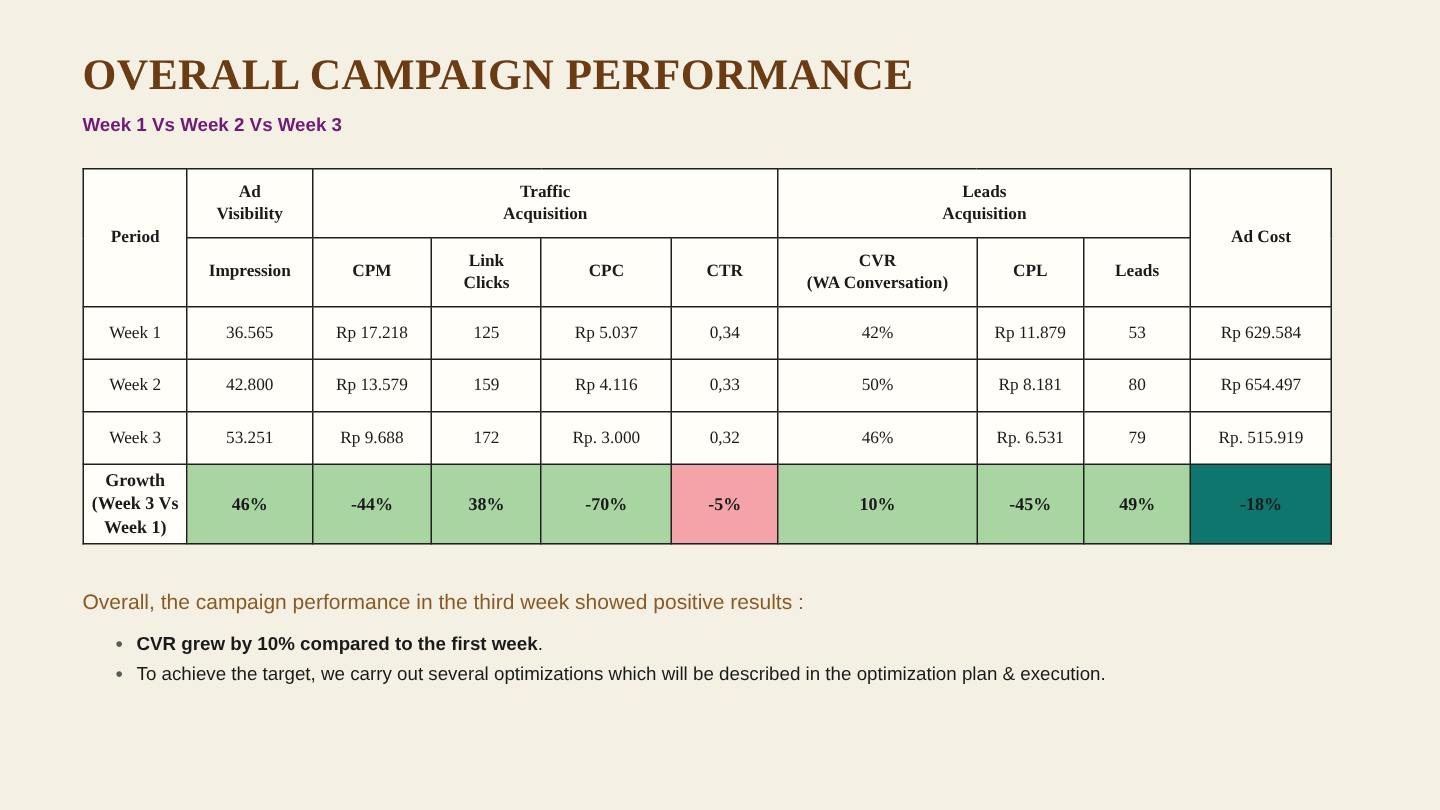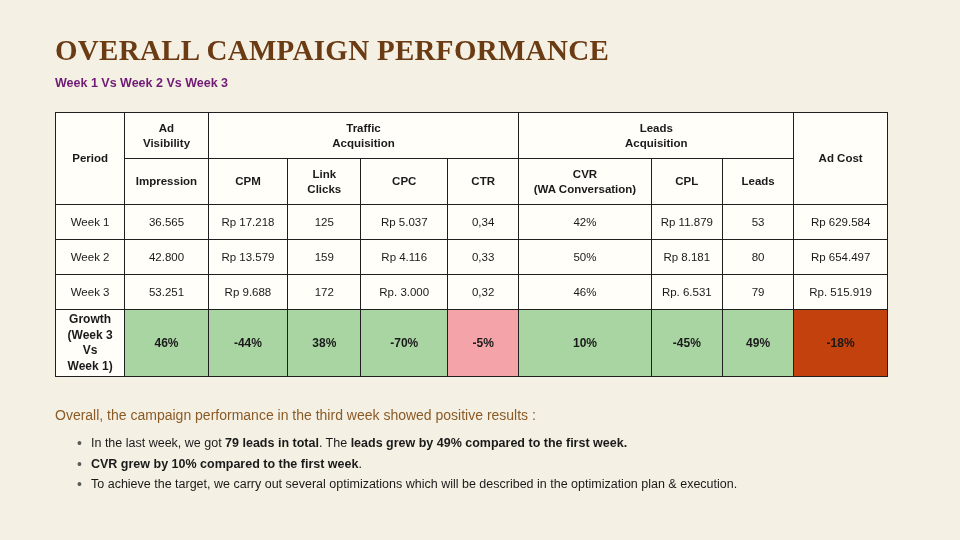--- a/index.html
+++ b/index.html
@@ -41,20 +41,21 @@
     width: 833px;
     background: #fffef9;
     table-layout: fixed;
   }
   table.perf th, table.perf td {
     border: 1px solid #1f1f1f;
     text-align: center;
     vertical-align: middle;
     font-size: 11.5px;
     padding: 2px 3px;
+    font-family: Liberation Serif, serif;
   }
   table.perf th {
     font-weight: bold;
     line-height: 1.25;
   }
   .grp-head { height: 46px; }
   .sub-head { height: 46px; }
   .period-cell {
     font-weight: bold;
     text-align: left;
@@ -71,21 +72,21 @@
   .growth-label {
     text-align: left;
     padding-left: 10px;
     font-weight: bold;
     font-size: 11px;
     line-height: 1.3;
     margin-left: 28px;
   }
   .g-green { background: #a8d5a2; }
   .g-red { background: #f4a3a8; }
-  .g-none { background: #c2410c; }
+  .g-none { background: #0f766e; }
 
   
   col.c0 { width: 68px; }
   col.c1 { width: 82px; }
   col.c2 { width: 78px; }
   col.c3 { width: 72px; }
   col.c4 { width: 85px; }
   col.c5 { width: 70px; }
   col.c6 { width: 130px; }
   col.c7 { width: 70px; }
@@ -212,19 +213,18 @@
         <td class="g-green">-45%</td>
         <td class="g-green">49%</td>
         <td class="g-none">-18%</td>
       </tr>
     </tbody>
   </table>
 
   <div class="summary">
     <div class="summary-head">Overall, the campaign performance in the third week showed positive results :</div>
     <ul class="bullets">
-      <li><span>In the last week, we got </span><span class="b">79 leads in total</span><span>. The </span><span class="b">leads grew by 49% compared to the first week.</span></li>
       <li><span class="b">CVR grew by 10% compared to the first week</span><span>.</span></li>
       <li><span>To achieve the target, we carry out several optimizations which will be described in the optimization plan &amp; execution.</span></li>
     </ul>
   </div>
 
 </div>
 
 </body></html>

